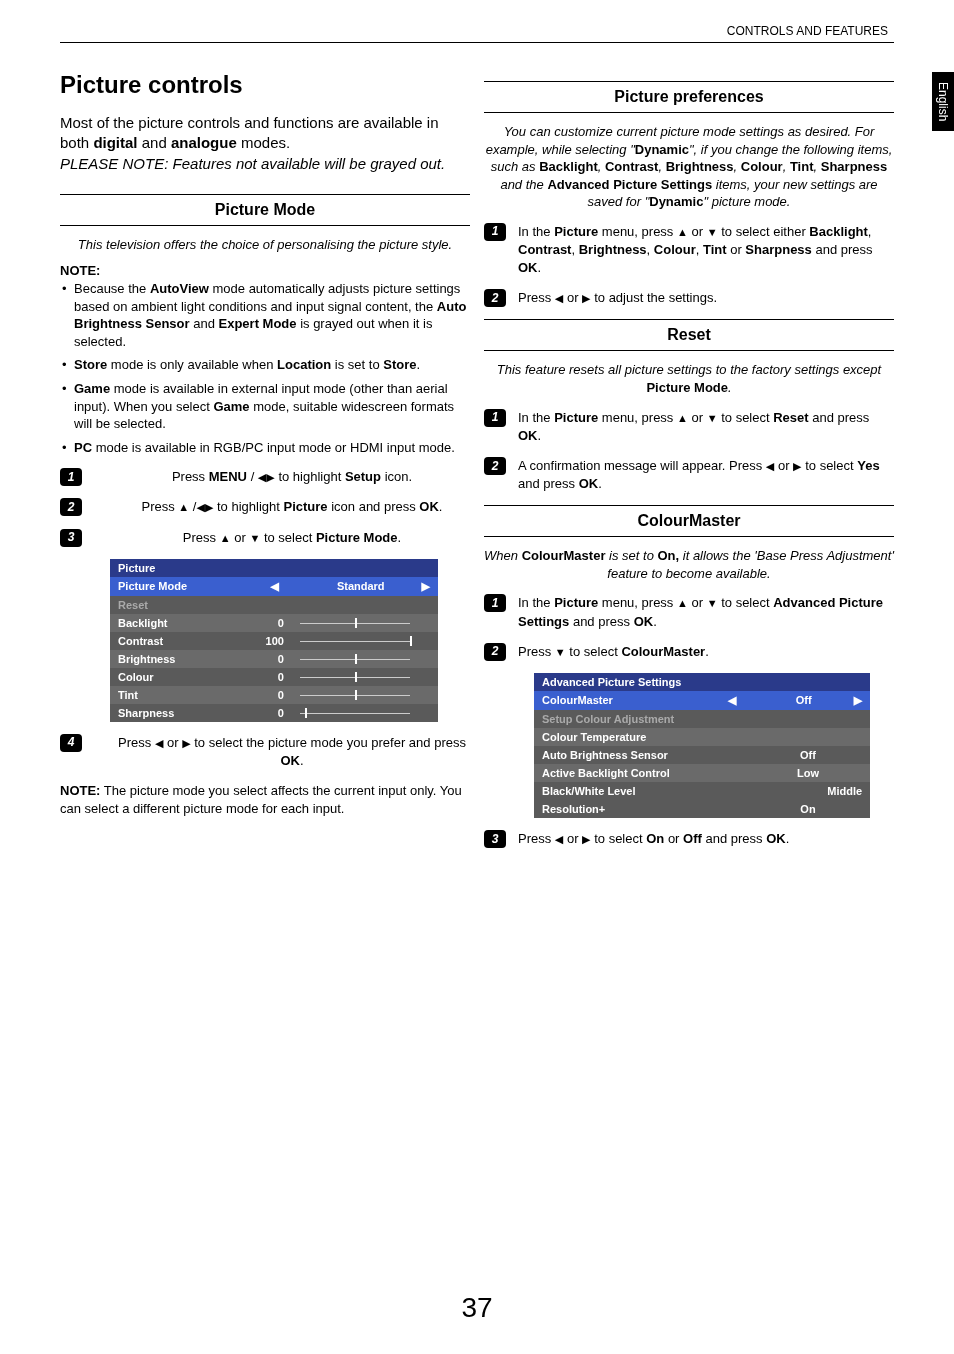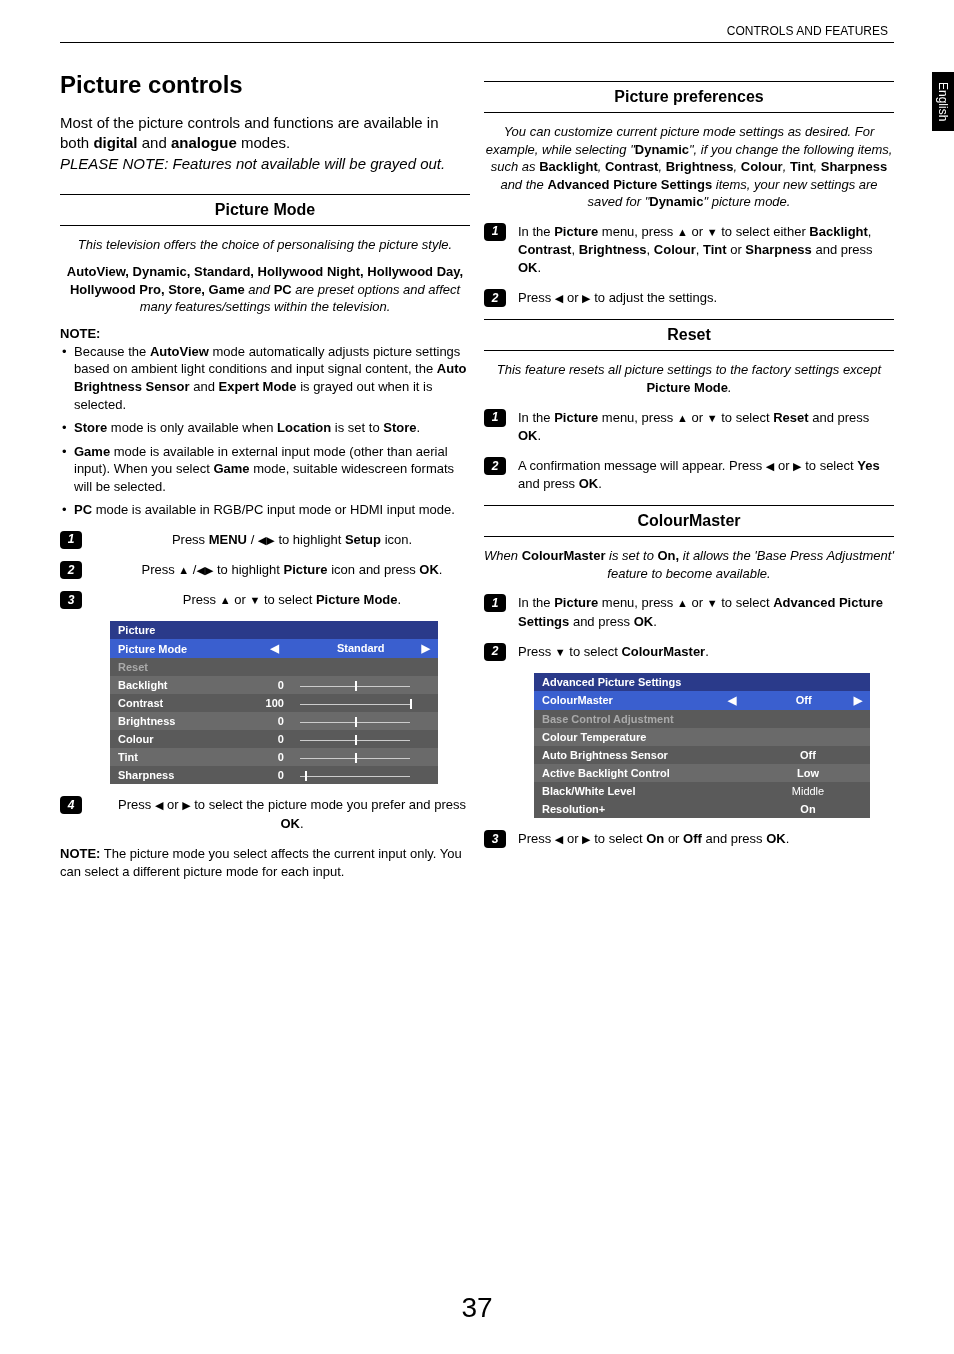--- a/index.html
+++ b/index.html
@@ -191,23 +191,20 @@
 
   <div class="col">
     <h1>Picture controls</h1>
     <p class="intro">
       <span>Most of the picture controls and functions are available in both </span><b>digital</b><span> and </span><b>analogue</b><span> modes.</span><br>
       <span class="ital">PLEASE NOTE: Features not available will be grayed out.</span>
     </p>
 
     <div class="section-title">Picture Mode</div>
     <p class="section-desc">This television offers the choice of personalising the picture style.</p>
-    <p class="section-desc">
-      <b>AutoView, Dynamic, Standard, Hollywood Night, Hollywood Day, Hollywood Pro, Store, Game</b><span> and </span><b>PC</b><span> are preset options and affect many features/settings within the television.</span>
-    </p>
 
     <div class="note-title">NOTE:</div>
     <ul class="notes">
       <li><span>Because the </span><b>AutoView</b><span> mode automatically adjusts picture settings based on ambient light conditions and input signal content, the </span><b>Auto Brightness Sensor</b><span> and </span><b>Expert Mode</b><span> is grayed out when it is selected.</span></li>
       <li><b>Store</b><span> mode is only available when </span><b>Location</b><span> is set to </span><b>Store</b><span>.</span></li>
       <li><b>Game</b><span> mode is available in external input mode (other than aerial input). When you select </span><b>Game</b><span> mode, suitable widescreen formats will be selected.</span></li>
       <li><b>PC</b><span> mode is available in RGB/PC input mode or HDMI input mode.</span></li>
     </ul>
 
     <div class="step">
@@ -329,21 +326,21 @@
             <td colspan="3">Advanced Picture Settings</td>
           </tr>
       </tbody>
         <tbody id="adv-rows">
           <tr class="menu-selected">
             <td style="width:55%">ColourMaster</td>
             <td style="width:8%;text-align:center"><span class="arrow">◀</span></td>
             <td style="text-align:center;font-weight:700">Off<span class="arrow" style="float:right">▶</span></td>
           </tr>
           <tr class="menu-row">
-            <td style="width:55%;font-weight:700;color:#aaa;">Base Control Adjustment</td>
+            <td style="width:55%;font-weight:700;color:#aaa;">Setup Colour Adjustment</td>
             <td></td>
             <td style="text-align:center;font-weight:700"></td>
           </tr>
           <tr class="menu-row-alt">
             <td style="width:55%;font-weight:700;">Colour Temperature</td>
             <td></td>
             <td style="text-align:center;font-weight:700"></td>
           </tr>
           <tr class="menu-row">
             <td style="width:55%;font-weight:700;">Auto Brightness Sensor</td>
@@ -351,21 +348,21 @@
             <td style="text-align:center;font-weight:700">Off</td>
           </tr>
           <tr class="menu-row-alt">
             <td style="width:55%;font-weight:700;">Active Backlight Control</td>
             <td></td>
             <td style="text-align:center;font-weight:700">Low</td>
           </tr>
           <tr class="menu-row">
             <td style="width:55%;font-weight:700;">Black/White Level</td>
             <td></td>
-            <td style="text-align:center;font-weight:400">Middle</td>
+            <td style="text-align:right;font-weight:700">Middle</td>
           </tr>
           <tr class="menu-row">
             <td style="width:55%;font-weight:700;">Resolution+</td>
             <td></td>
             <td style="text-align:center;font-weight:700">On</td>
           </tr>
         </tbody>
     </table>
 
     <div class="step">

